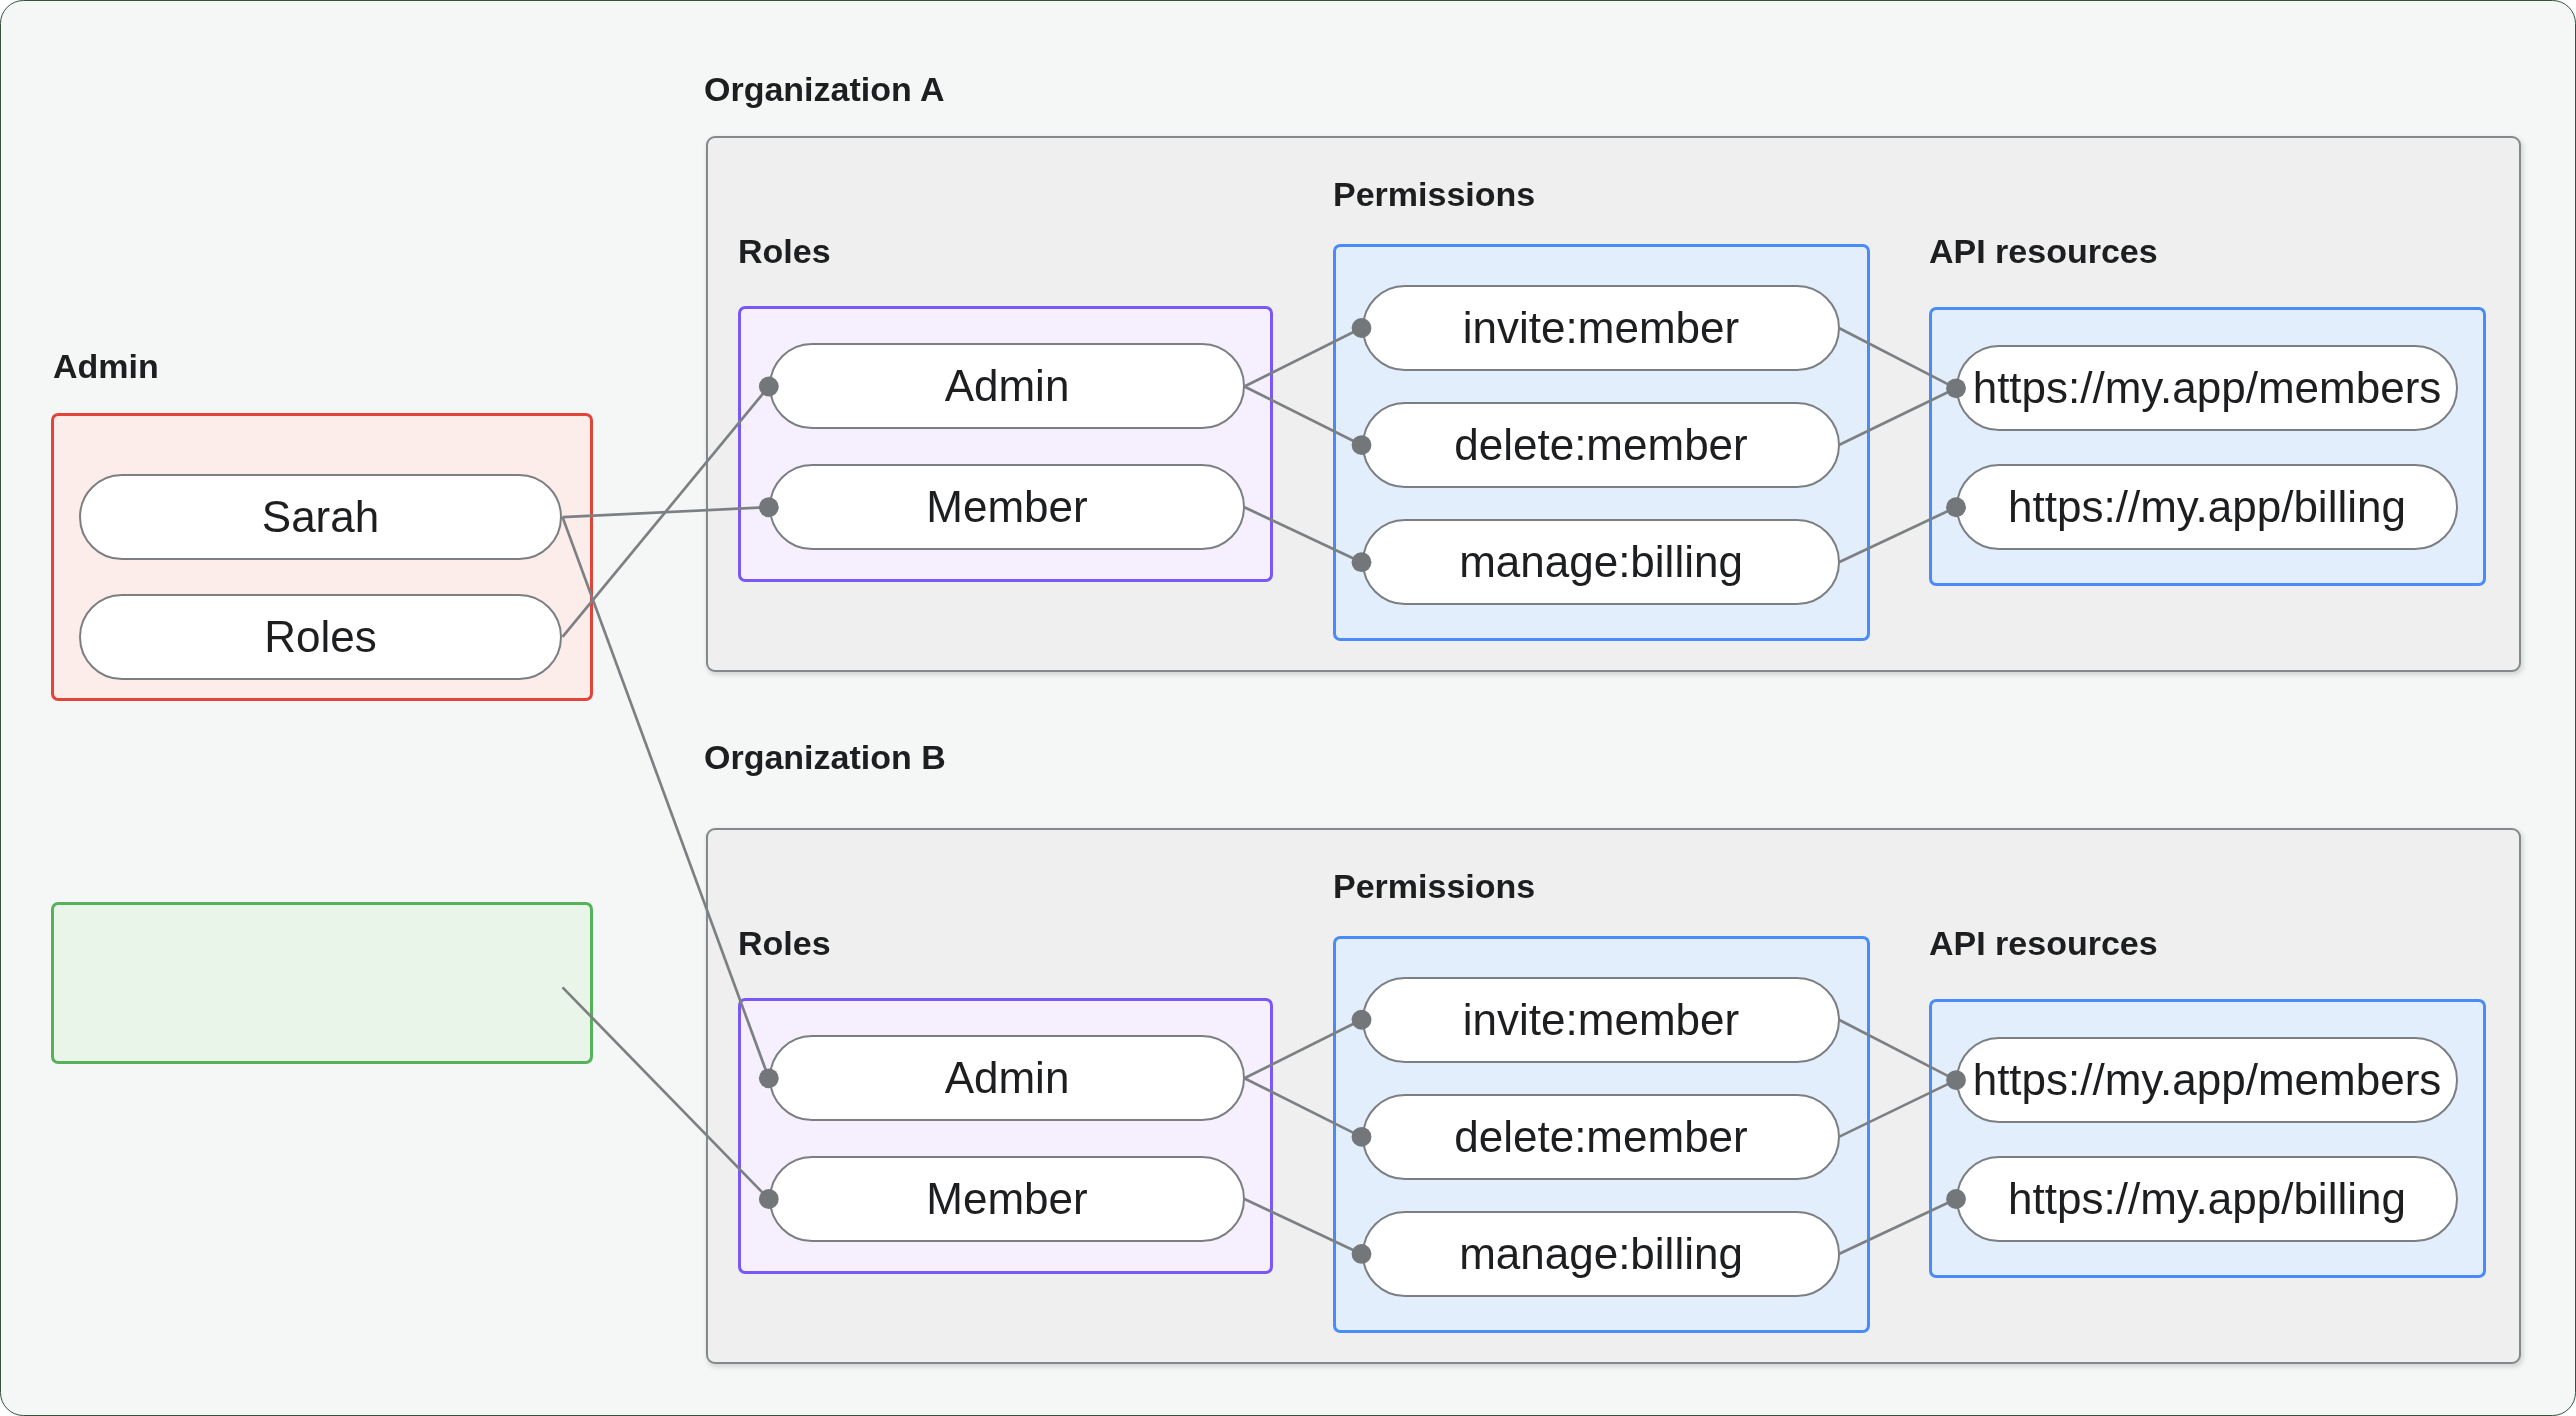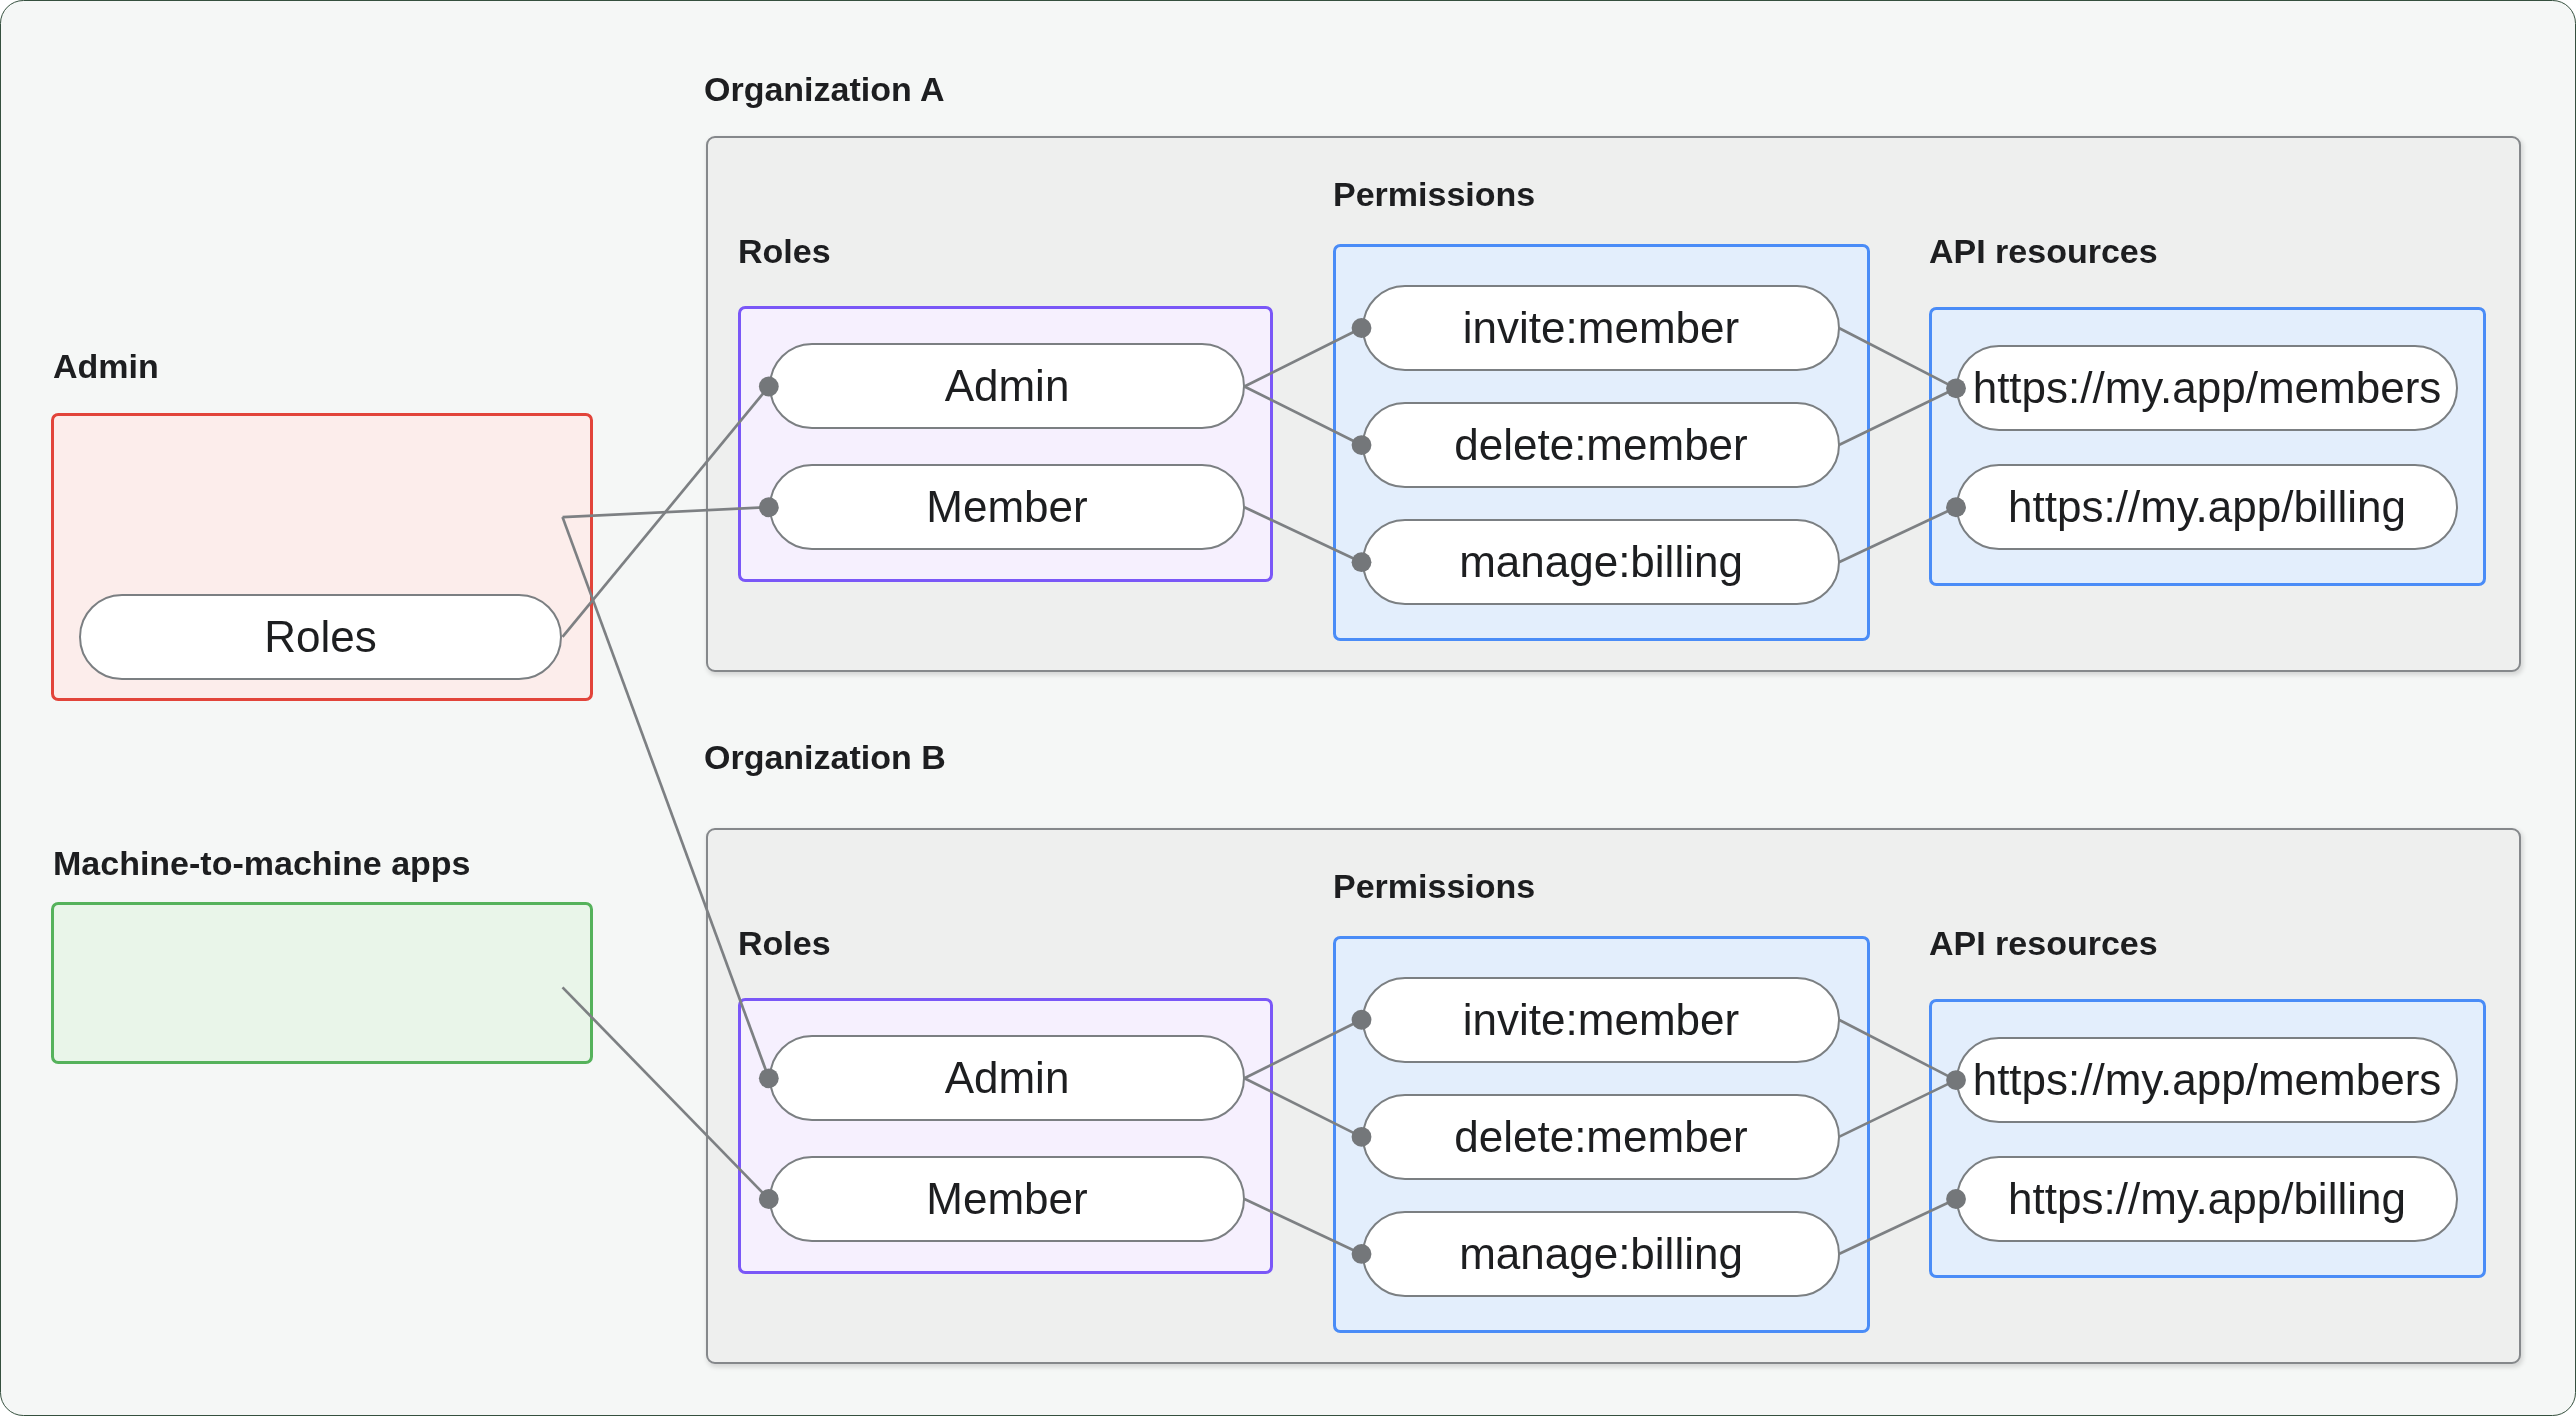--- a/index.html
+++ b/index.html
@@ -101,23 +101,23 @@
   #org-b-api-members{left:1955px;top:1036px;width:502px;height:86px;}
   #org-b-api-billing{left:1955px;top:1155px;width:502px;height:86px;}
 </style>
 </head>
 <body>
 
 <div id="canvas" style="--background: #f5f7f6; --frame-border: #35503e; --org-box-fill: #eeefee; --org-box-border: #85888b; --users-fill: #fcedeb; --users-border: #e2443a; --m2m-fill: #e9f5e9; --m2m-border: #55b25b; --roles-fill: #f6f0fe; --roles-border: #7a57f7; --blue-fill: #e3eefc; --blue-border: #4a8cf7; --node-fill: #ffffff; --node-border: #7b7f82; --edge: #7d8083; --dot: #74777a; --text: #1d1e20;">
 
   <div class="section-label" id="users-label">Admin</div>
   <div class="box" id="users-box"></div>
+  <div class="pill" id="user-sarah">Sarah</div>
   <div class="pill" id="user-john">Roles</div>
 
-  <div class="section-label" id="m2m-label">Machine-to-machine apps</div>
   <div class="box" id="m2m-box"></div>
 
   <div class="section-label" id="org-a-label">Organization A</div>
   <div class="org-box" id="org-a-box"></div>
 
   <div class="section-label" id="org-a-roles-label">Roles</div>
   <div class="box" id="org-a-roles-box"></div>
   <div class="pill" id="org-a-role-admin">Admin</div>
   <div class="pill" id="org-a-role-member">Member</div>
 

